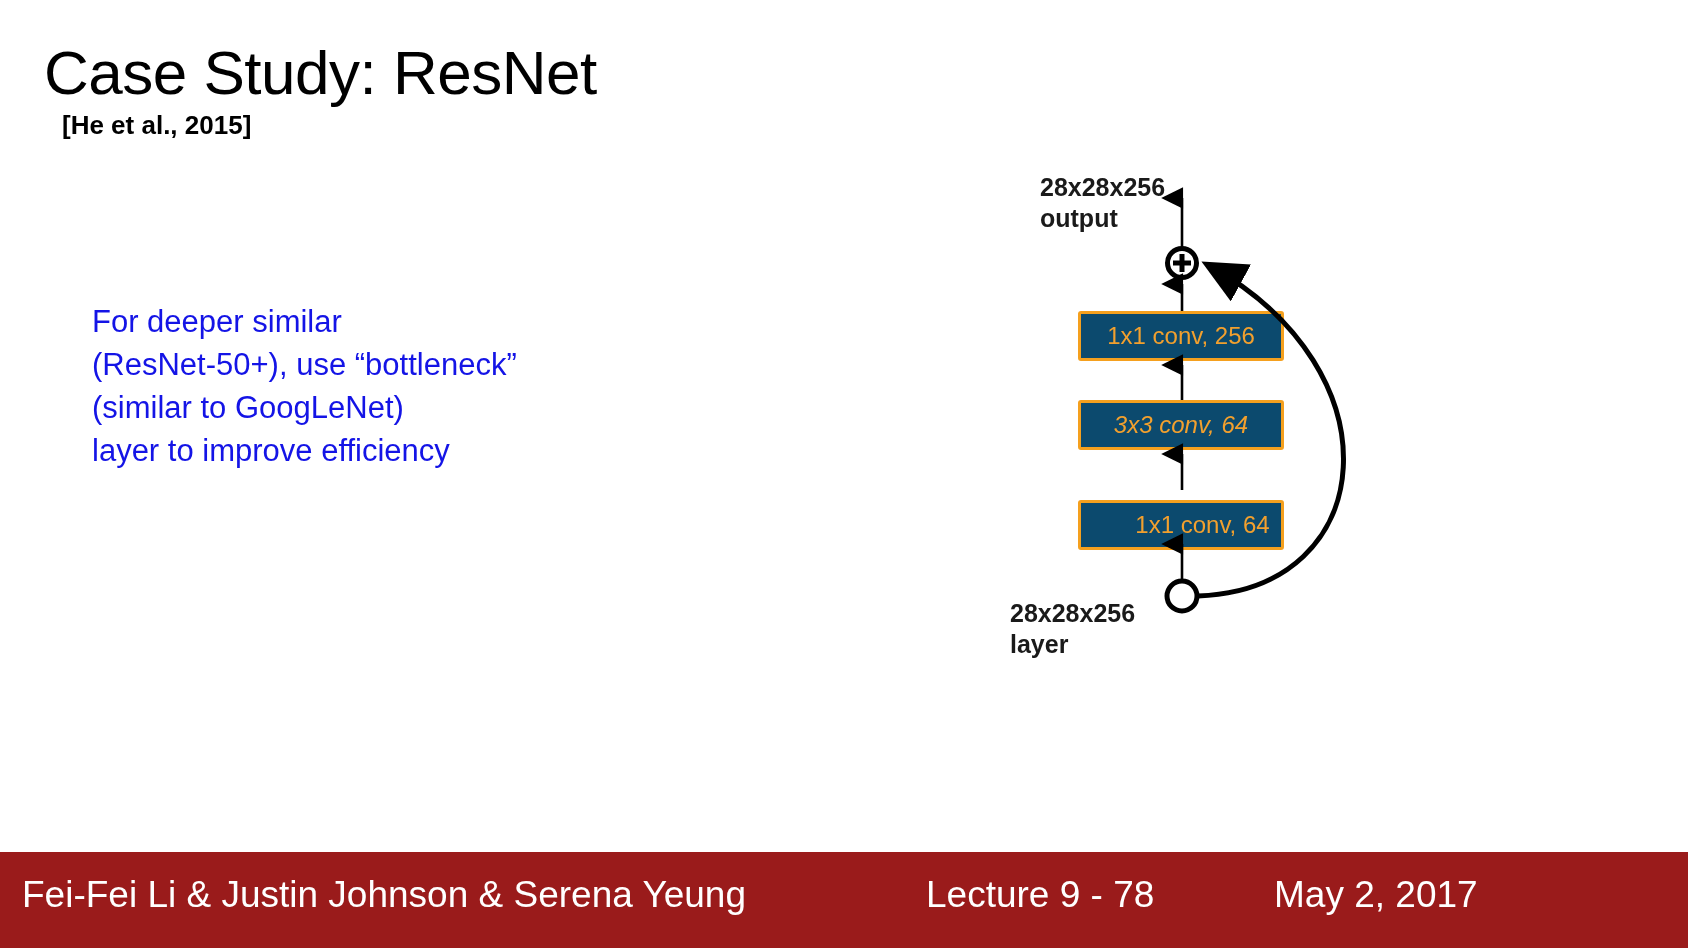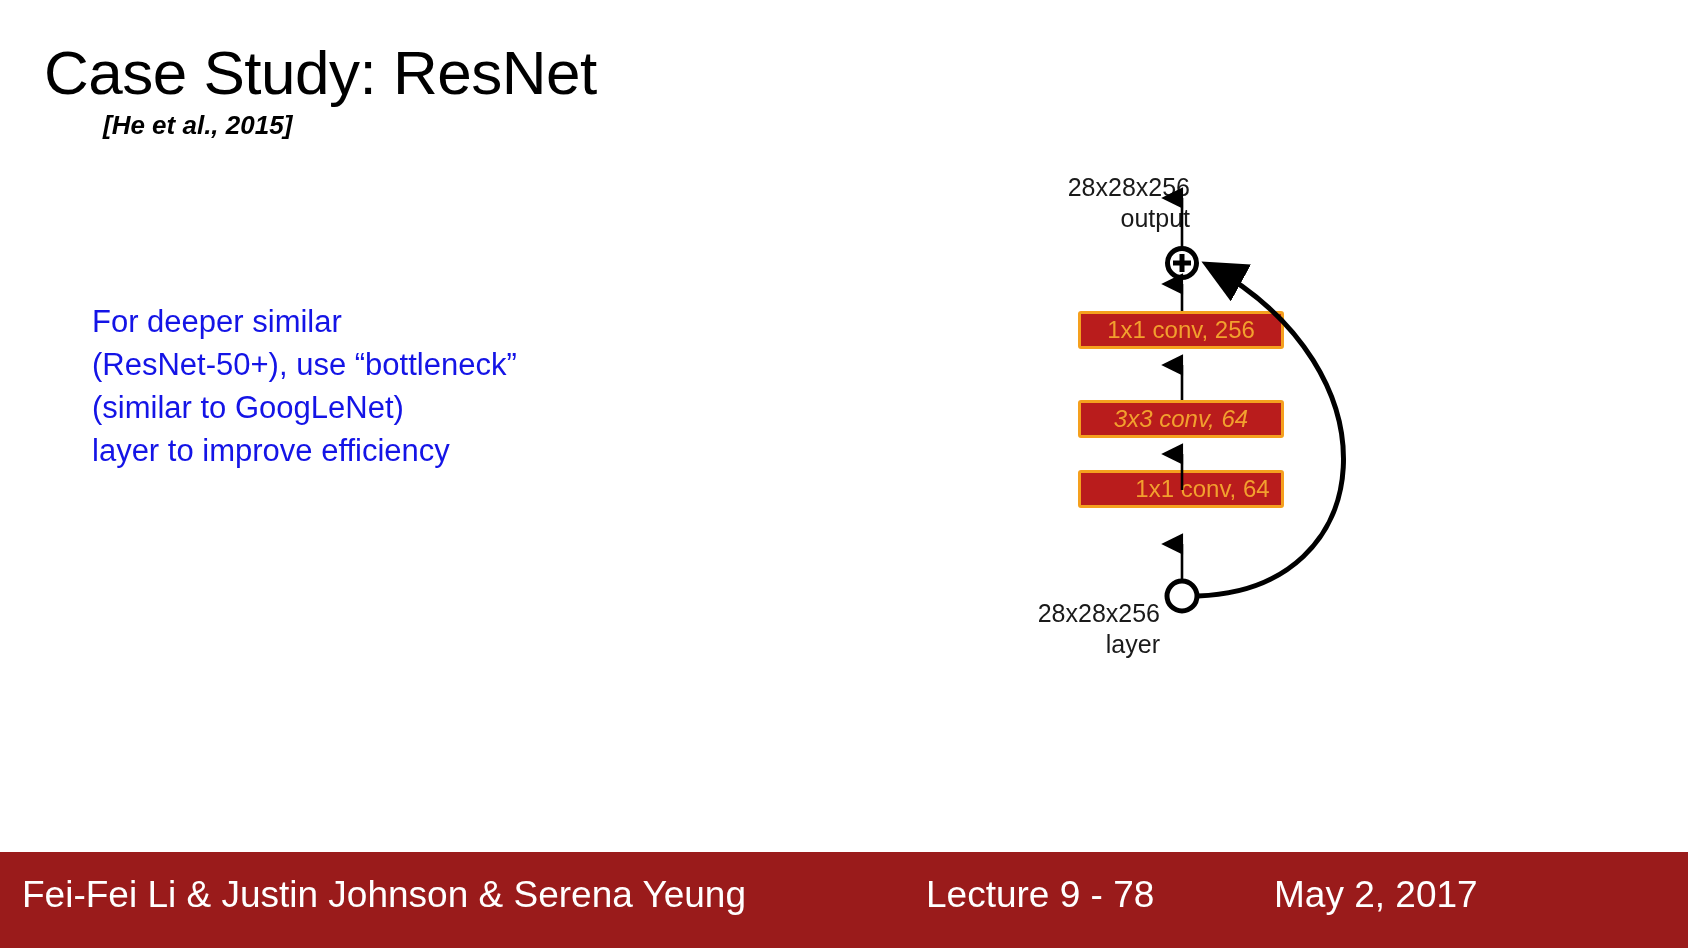--- a/index.html
+++ b/index.html
@@ -35,25 +35,23 @@
     color: #000000;
     font-weight: 400;
     letter-spacing: -0.5px;
     white-space: nowrap;
   }
   .slide-citation {
     position: absolute;
     left: 62px;
     top: 110px;
     font-size: 26px;
-    font-style: italic;
     font-weight: 700;
     color: #000000;
     white-space: nowrap;
-    margin-left: 41px;
   }
 
   
   .body-text {
     position: absolute;
     left: 92px;
     top: 300px;
     font-size: 31px;
     line-height: 43px;
     color: #1414e6;
@@ -69,54 +67,55 @@
     width: 520px;
     height: 520px;
   }
   .diagram svg { display: block; }
 
   .io-label {
     position: absolute;
     font-size: 25px;
     line-height: 31px;
     color: #1a1a1a;
-    text-align: right;
-    white-space: nowrap;
+    text-align: left;
+    white-space: nowrap;
+    font-weight: bold;
   }
   .io-label-output {
     left: 1040px;
     top: 172px;
     width: 150px;
   }
   .io-label-input {
     left: 1010px;
     top: 598px;
     width: 150px;
   }
 
   
   .conv-box {
     position: absolute;
     left: 1078px;
     width: 206px;
-    height: 38px;
+    height: 50px;
     box-sizing: border-box;
-    background: #b91c1c;
+    background: #0c4a6e;
     border: 3px solid #f5a01e;
     border-radius: 3px;
     display: flex;
     align-items: center;
     justify-content: center;
     font-size: 24px;
     color: #f2a02e;
     white-space: nowrap;
   }
   .conv-box-1 { top: 311px; }
   .conv-box-2 { top: 400px; font-style: italic; }
-  .conv-box-3 { top: 470px; padding-left: 43px; }
+  .conv-box-3 { top: 500px; padding-left: 43px; }
 
   
   .footer {
     position: absolute;
     left: 0;
     top: 852px;
     width: 1688px;
     height: 96px;
     background: #9a1b1b;
     color: #ffffff;

